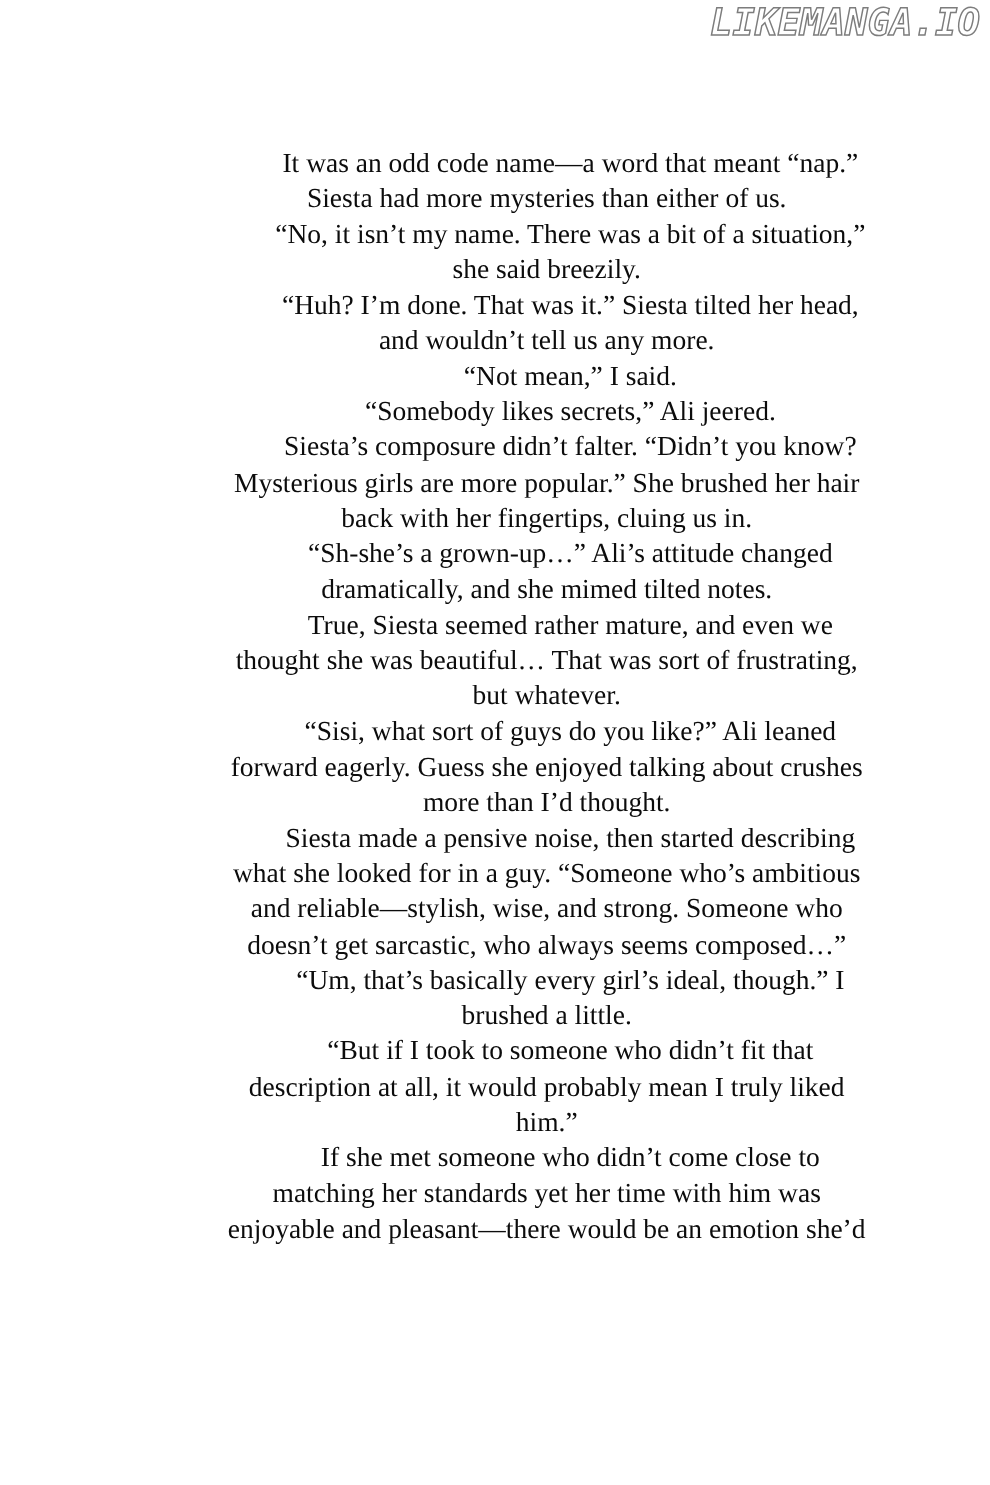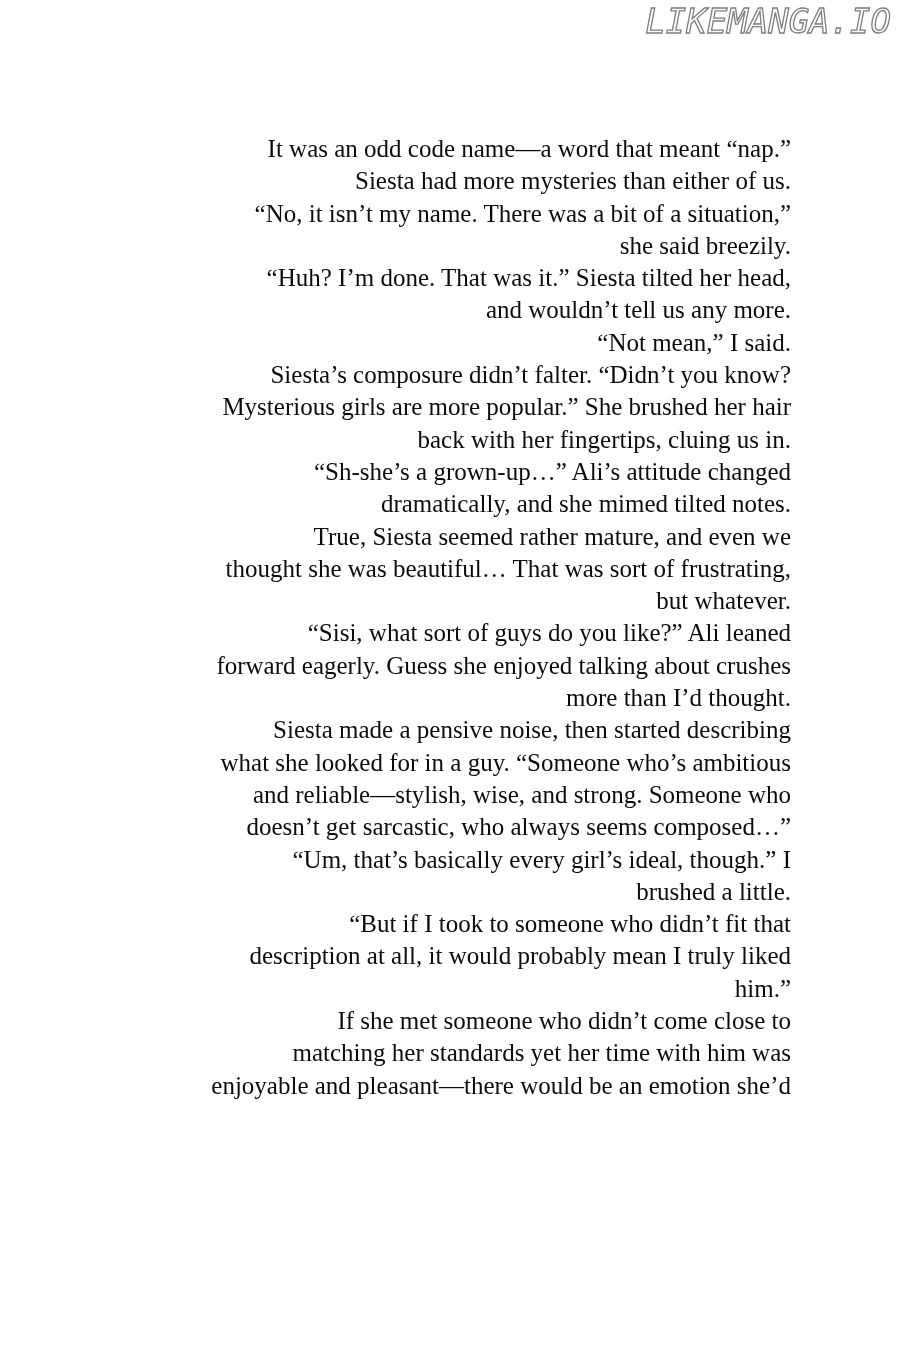--- a/index.html
+++ b/index.html
@@ -16,57 +16,58 @@
   .page {
     position: absolute;
     inset: 0;
     background: #ffffff;
   }
   .watermark {
     position: absolute;
     top: 1px;
     right: 9px;
     font-family: "DejaVu Sans Mono", monospace;
-    font-weight: normal;
+    font-weight: bold;
     font-style: oblique;
     font-size: 34px;
     letter-spacing: 0px;
     color: #ffffff;
     -webkit-text-stroke: 1.3px #7d7d7d;
     white-space: nowrap;
   }
   .page-text {
     position: absolute;
     left: 203px;
     top: 133px;
     width: 588px;
     font-family: "Liberation Serif", serif;
     font-size: 25px;
     line-height: 32.3px;
     color: #0c0c0c;
-    text-align: right;
+    text-align: center;
   }
   .page-text p {
     margin: 0;
     padding: 0;
     text-indent: 43px;
   }
 </style>
 </head>
 <body>
 
 <div class="page">
 
   <div class="watermark">LIKEMANGA.IO</div>
 
   <div class="page-text">
     <p>It was an odd code name—a word that meant “nap.” Siesta had more mysteries than either of us.</p>
     <p>“No, it isn’t my name. There was a bit of a situation,” she said breezily.</p>
     <p>“Huh? I’m done. That was it.” Siesta tilted her head, and wouldn’t tell us any more.</p>
     <p>“Not mean,” I said.</p>
+    <p>“Somebody likes secrets,” Ali jeered.</p>
     <p>Siesta’s composure didn’t falter. “Didn’t you know? Mysterious girls are more popular.” She brushed her hair back with her fingertips, cluing us in.</p>
     <p>“Sh-she’s a grown-up…” Ali’s attitude changed dramatically, and she mimed tilted notes.</p>
     <p>True, Siesta seemed rather mature, and even we thought she was beautiful… That was sort of frustrating, but whatever.</p>
     <p>“Sisi, what sort of guys do you like?” Ali leaned forward eagerly. Guess she enjoyed talking about crushes more than I’d thought.</p>
     <p>Siesta made a pensive noise, then started describing what she looked for in a guy. “Someone who’s ambitious and reliable—stylish, wise, and strong. Someone who doesn’t get sarcastic, who always seems composed…”</p>
     <p>“Um, that’s basically every girl’s ideal, though.” I brushed a little.</p>
     <p>“But if I took to someone who didn’t fit that description at all, it would probably mean I truly liked him.”</p>
     <p>If she met someone who didn’t come close to matching her standards yet her time with him was enjoyable and pleasant—there would be an emotion she’d</p>
   </div>
 

